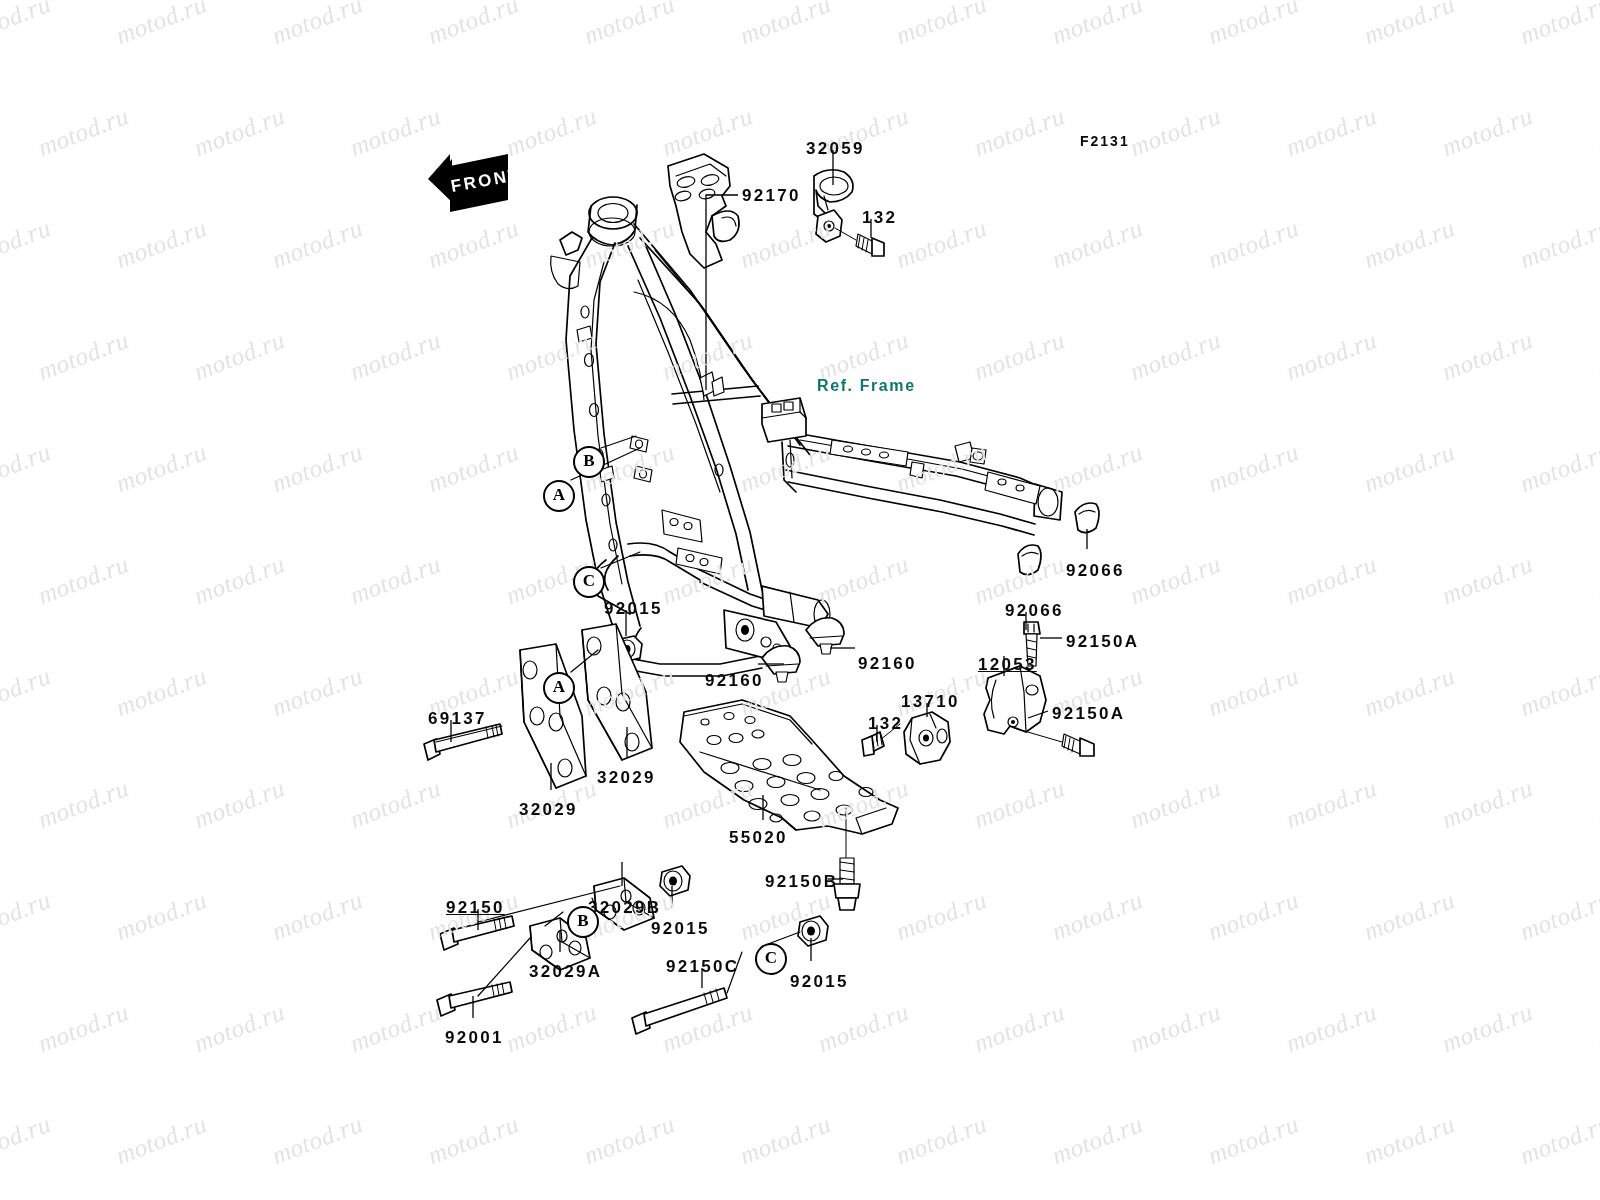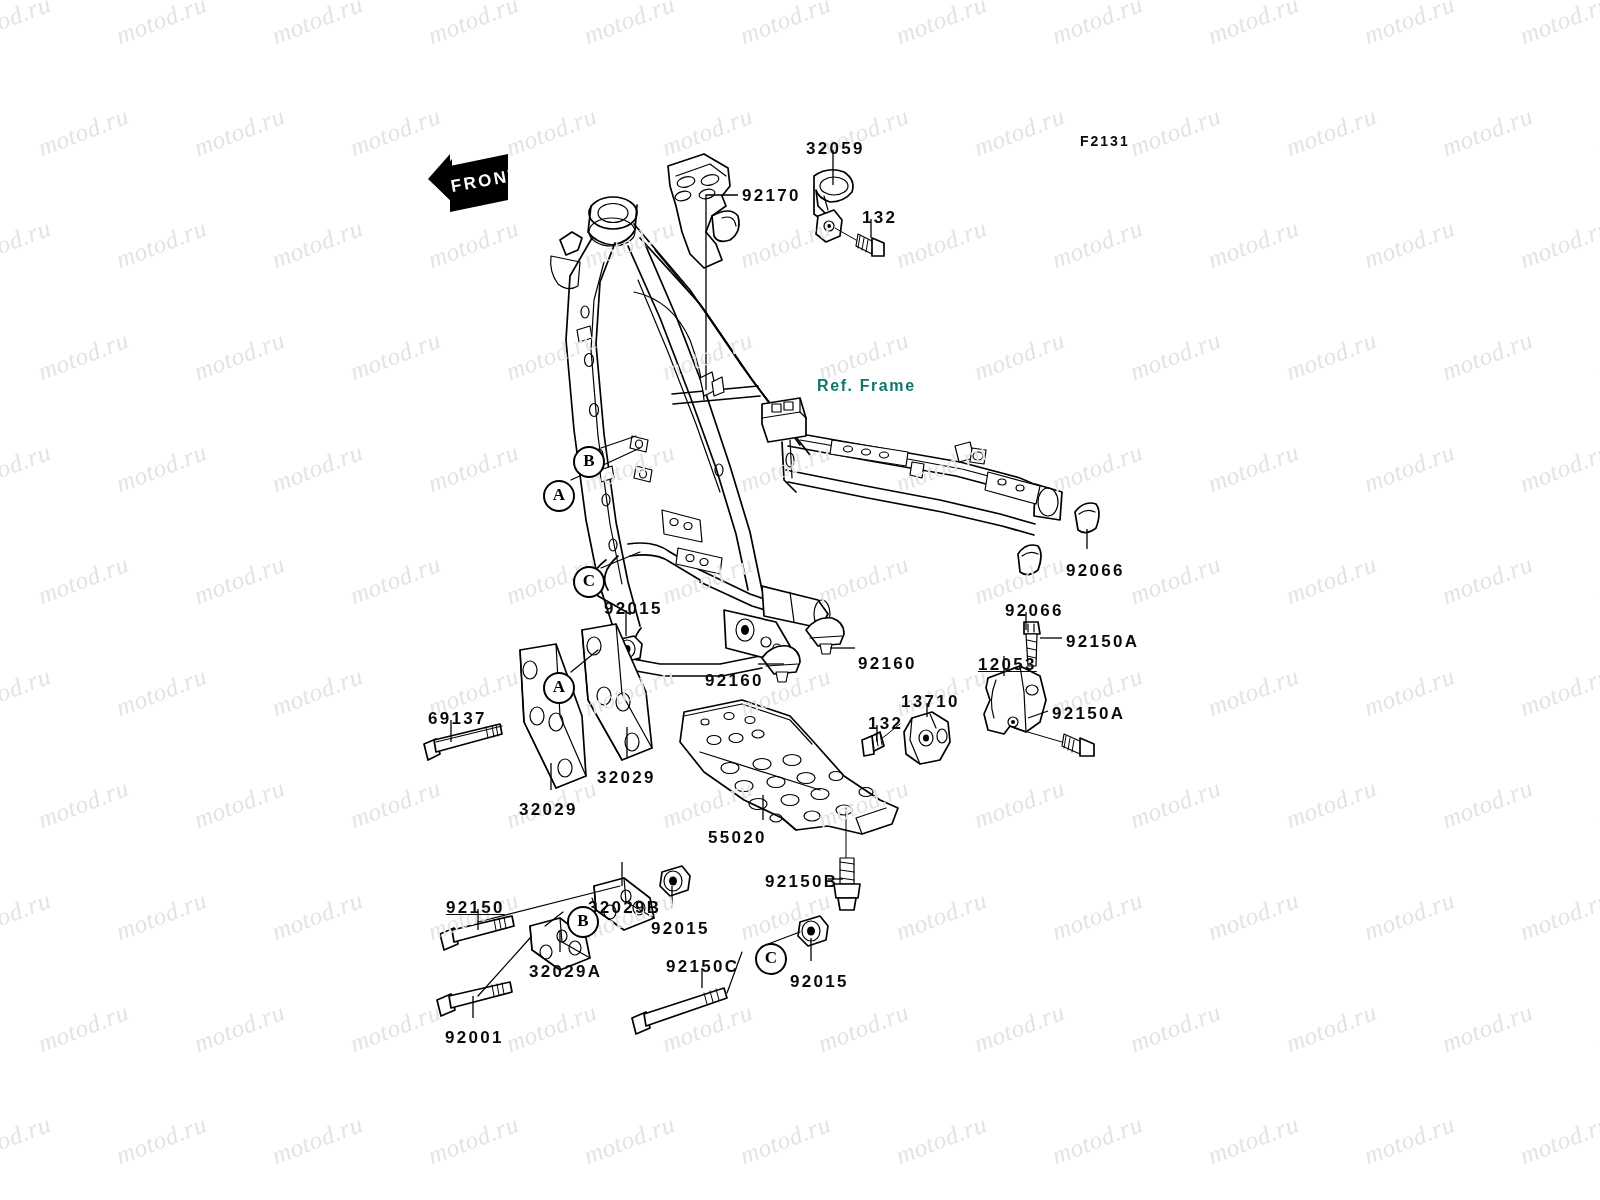--- a/index.html
+++ b/index.html
@@ -631,21 +631,21 @@
       <div class="plabel" style="left: 597px; top: 768px;">32029</div>
       <div class="plabel" style="left: 705px; top: 671px;">92160</div>
       <div class="plabel" style="left: 858px; top: 654px;">92160</div>
       <div class="plabel" style="left: 901px; top: 692px;">13710</div>
       <div class="plabel" style="left: 868px; top: 714px;">132</div>
       <div class="plabel" style="left: 978px; top: 655px; text-decoration: underline;">12053</div>
       <div class="plabel" style="left: 1005px; top: 601px;">92066</div>
       <div class="plabel" style="left: 1066px; top: 561px;">92066</div>
       <div class="plabel" style="left: 1066px; top: 632px;">92150A</div>
       <div class="plabel" style="left: 1052px; top: 704px;">92150A</div>
-      <div class="plabel" style="left: 708px; top: 828px;">55020</div>
+      <div class="plabel" style="left: 729px; top: 828px;">55020</div>
       <div class="plabel" style="left: 765px; top: 872px;">92150B</div>
       <div class="plabel" style="left: 588px; top: 898px;">32029B</div>
       <div class="plabel" style="left: 651px; top: 919px;">92015</div>
       <div class="plabel" style="left: 446px; top: 898px; text-decoration: underline;">92150</div>
       <div class="plabel" style="left: 529px; top: 962px;">32029A</div>
       <div class="plabel" style="left: 445px; top: 1028px;">92001</div>
       <div class="plabel" style="left: 666px; top: 957px;">92150C</div>
       <div class="plabel" style="left: 790px; top: 972px;">92015</div>
       <div class="marker" style="left: 543px; top: 480px;">A</div>
       <div class="marker" style="left: 573px; top: 446px;">B</div>

